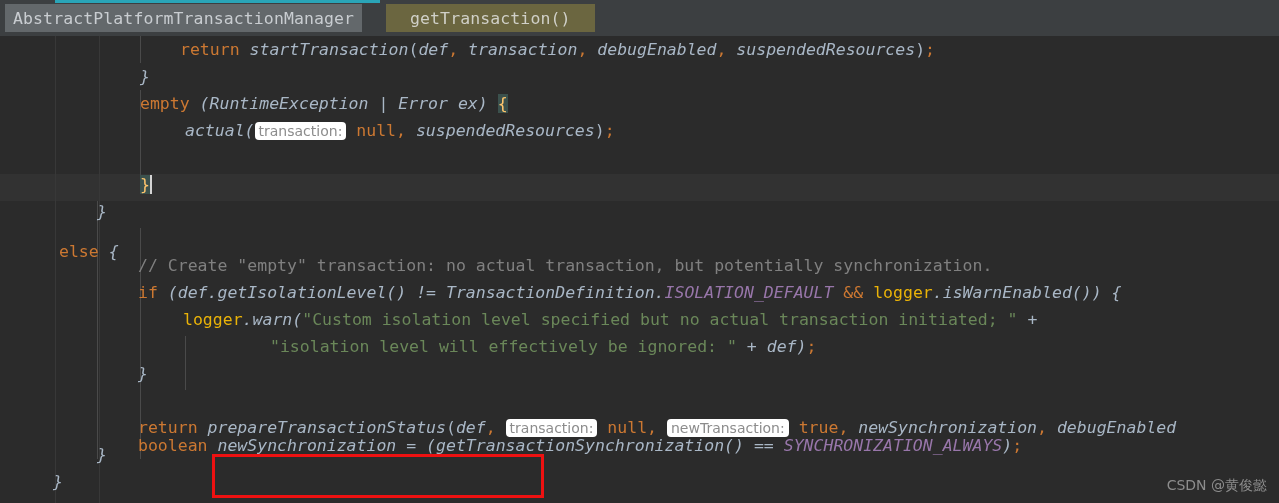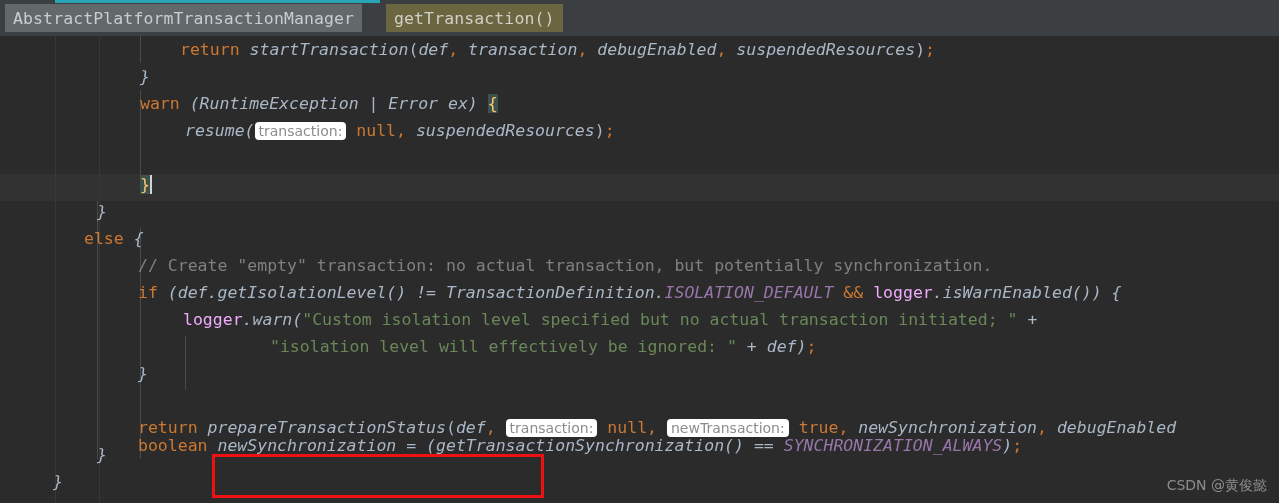--- a/index.html
+++ b/index.html
@@ -24,21 +24,21 @@
     display:flex; align-items:center;
     font-family:"DejaVu Sans Mono","Liberation Mono",monospace;
     font-size:16.5px; letter-spacing:0.1px;
     color:#c9cdd1; white-space:nowrap;
   }
   #crumb-class {
     left:5px; padding:0 8px;
     background:#63686b;
   }
   #crumb-method {
-    left:386px; padding:0 8px;
+    left:386px; padding:0 24px;
     background:#6b6640;
     color:#d0d0c8;
   }
 
   
   #editor {
     position:absolute; left:0; top:36px; width:1279px; height:467px;
     background:#2b2b2b;
   }
   
@@ -72,21 +72,21 @@
   }
 
   
   .kw    { color:#cc7832; }           
   .id    { color:#a9b7c6;font-style:italic; }           
   .pun   { color:#a9b7c6; }           
   .semi  { color:#cc7832; }           
   .cmt   { color:#808080; }           
   .str   { color:#6a8759; }           
   .stat  { color:#9876aa; font-style:italic; }  
-  .fld   { color:#f0abfc; }
+  .fld   { color:#eab308; }
 
   
   .brace-hl {
     background:#3b514d;
     color:#ffc66d;
   }
   
   .caret {
     display:inline-block; width:2px; height:19px;
     background:#d4d4d4; vertical-align:-4px;
@@ -140,35 +140,35 @@
 
   <div id="code">
 
     
     <div class="line" style="top:0px; padding-left:180px;"><span class="kw">return</span><span class="id"> startTransaction</span><span class="pun">(</span><span class="id">def</span><span class="semi">,</span><span class="id"> transaction</span><span class="semi">,</span><span class="id"> debugEnabled</span><span class="semi">,</span><span class="id"> suspendedResources</span><span class="pun">)</span><span class="semi">;</span></div>
 
     
     <div class="line" style="top:27px; padding-left:140px;"><span class="id">}</span></div>
 
     
-    <div class="line" style="top:54px; padding-left:140px;"><span class="kw">warn</span><span class="id"> (RuntimeException | Error ex) </span><span class="brace-hl">{</span></div>
-
-    
-    <div class="line" style="top:81px; padding-left:185px;"><span class="id">resume(</span><span class="hint">transaction:</span><span class="kw"> null</span><span class="semi">,</span><span class="id"> suspendedResources</span><span class="pun">)</span><span class="semi">;</span></div>
+    <div class="line" style="top:54px; padding-left:140px;"><span class="kw">empty</span><span class="id"> (RuntimeException | Error ex) </span><span class="brace-hl">{</span></div>
+
+    
+    <div class="line" style="top:81px; padding-left:185px;"><span class="id">actual(</span><span class="hint">transaction:</span><span class="kw"> null</span><span class="semi">,</span><span class="id"> suspendedResources</span><span class="pun">)</span><span class="semi">;</span></div>
 
     
 
     
     <div class="line" style="top:135px; padding-left:140px;"><span class="brace-hl">}</span><span class="caret"></span></div>
 
     
     <div class="line" style="top:162px; padding-left:97px;"><span class="id">}</span></div>
 
     
-    <div class="line" style="top:189px; padding-left:84px;"><span class="kw">else</span><span class="id"> {</span></div>
+    <div class="line" style="top:202px; padding-left:59px;"><span class="kw">else</span><span class="id"> {</span></div>
 
     
     <div class="line" style="top:216px; padding-left:138px;"><span class="cmt">// Create "empty" transaction: no actual transaction, but potentially synchronization.</span></div>
 
     
     <div class="line" style="top:243px; padding-left:138px;"><span class="kw">if</span><span class="id"> (def.getIsolationLevel() != TransactionDefinition.</span><span class="stat">ISOLATION_DEFAULT</span><span class="kw"> &amp;&amp;</span><span class="fld"> logger</span><span class="id">.isWarnEnabled()) {</span></div>
 
     
     <div class="line" style="top:270px; padding-left:183px;"><span class="fld">logger</span><span class="id">.warn(</span><span class="str">"Custom isolation level specified but no actual transaction initiated; "</span><span class="id"> +</span></div>
 

